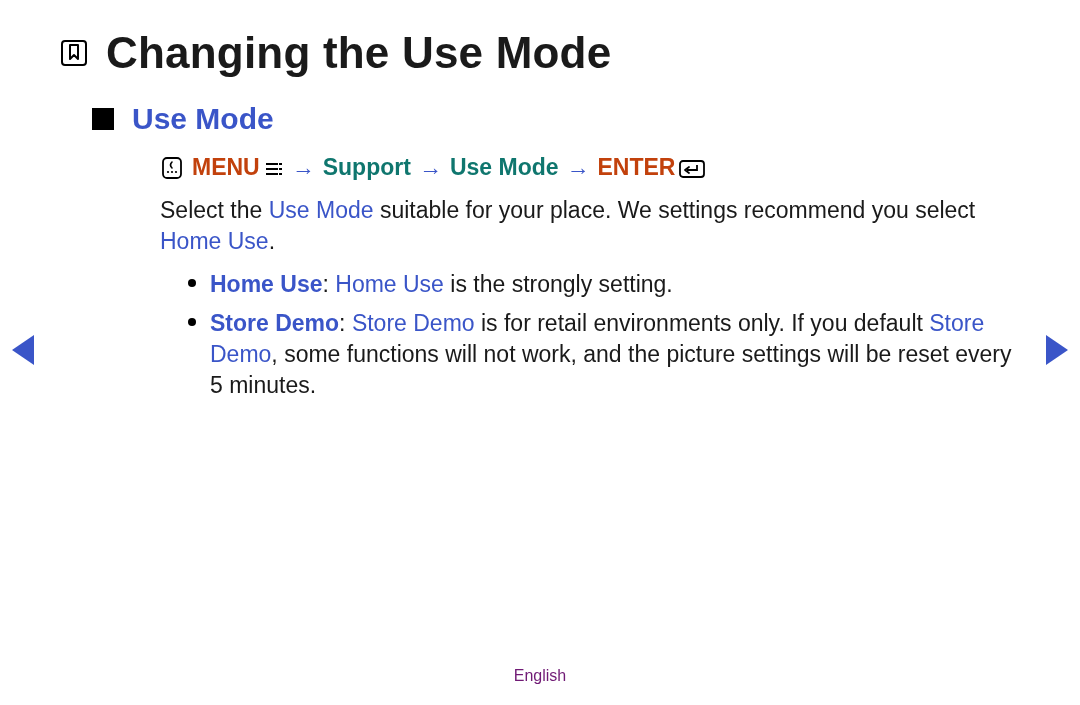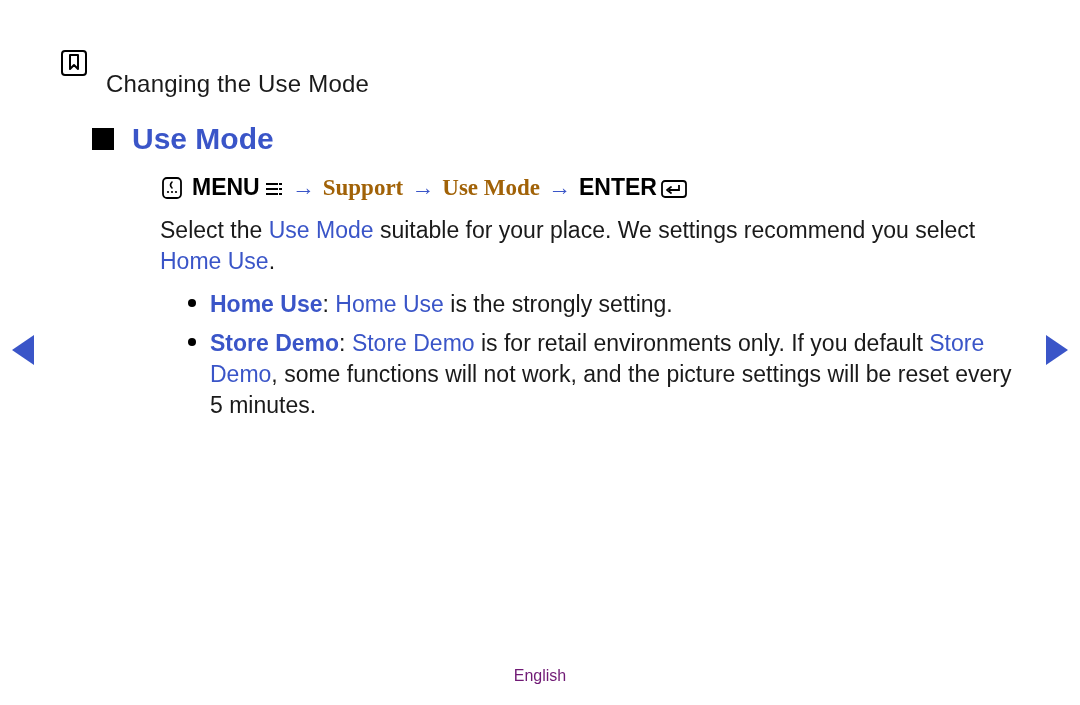--- a/index.html
+++ b/index.html
@@ -1,27 +1,27 @@
 <!DOCTYPE html>
 <html><head>
 <meta charset="utf-8">
 <style>
   * { box-sizing: border-box; margin: 0; padding: 0; }
   html, body { width: 1080px; height: 705px; font-family: Arial, Helvetica, sans-serif; background: #fff; color: #1a1a1a; }
   .page { position: relative; width: 1080px; height: 705px; padding: 28px 60px 0 60px; }
   .title-row { display: flex; align-items: center; gap: 18px; margin-bottom: 24px; }
   .bookmark-icon { width: 28px; height: 28px; flex: none; }
-  .title { font-size: 24px; font-weight: normal; letter-spacing: 0.2px; margin-top: 42px; }
+  .title { font-size: 44px; font-weight: bold; letter-spacing: 0.2px; }
   .section-row { display: flex; align-items: center; gap: 18px; margin: 0 0 18px 32px; }
   .square-bullet { width: 22px; height: 22px; background: #000; flex: none; }
   .section-title { font-size: 30px; font-weight: bold; color: #3a55c8; }
   .path-row { display: flex; align-items: center; flex-wrap: wrap; gap: 8px; margin: 0 0 14px 100px; font-size: 23px; font-weight: bold; }
   .path-row .icon { width: 24px; height: 24px; flex: none; }
-  .path-row .menu { color: #000000; }
-  .path-row .step { color: #a16207; font-family: Liberation Serif, serif; }
+  .path-row .menu { color: #c2410c; }
+  .path-row .step { color: #0f766e; }
   .path-row .arrow { color: #3a55c8; font-weight: normal; }
   .body-text { margin: 0 0 12px 100px; font-size: 23px; line-height: 1.35; max-width: 880px; }
   .hl { color: #3a55c8; }
   .hlb { color: #3a55c8; font-weight: bold; }
   ul.bullets { list-style: none; margin: 0 0 0 128px; max-width: 860px; }
   ul.bullets > li { position: relative; font-size: 23px; line-height: 1.35; padding-left: 22px; margin-bottom: 8px; }
   ul.bullets > li::before { content: ""; position: absolute; left: 0; top: 10px; width: 8px; height: 8px; background: #000; border-radius: 50%; }
   .nav-left, .nav-right { position: absolute; top: 335px; cursor: pointer; }
   .nav-left { left: 12px; }
   .nav-right { right: 12px; }

